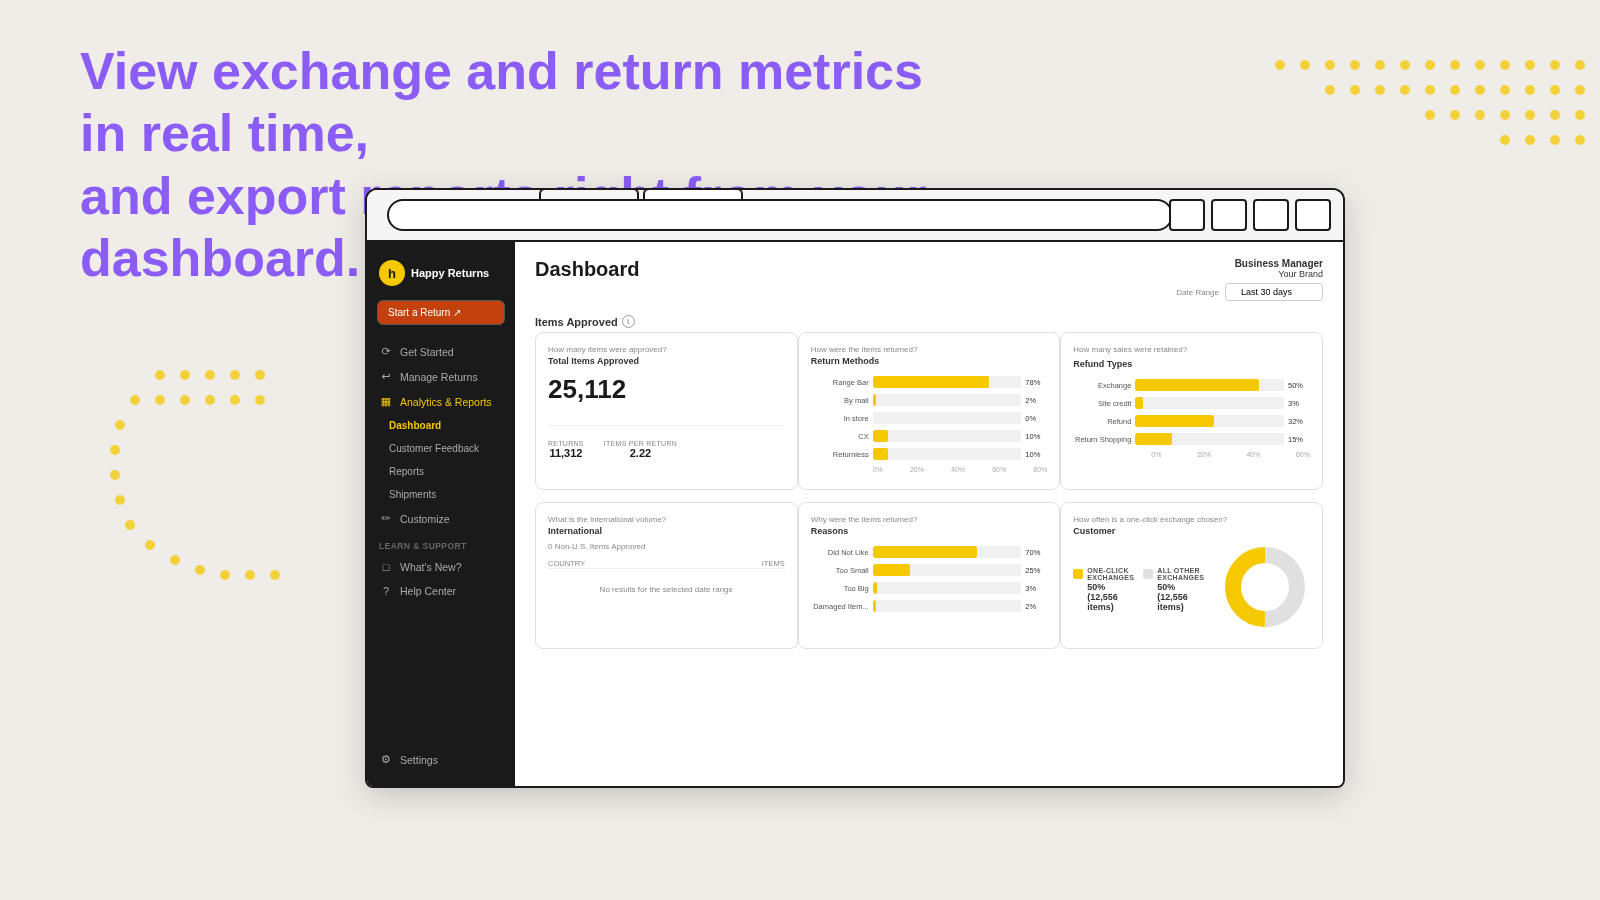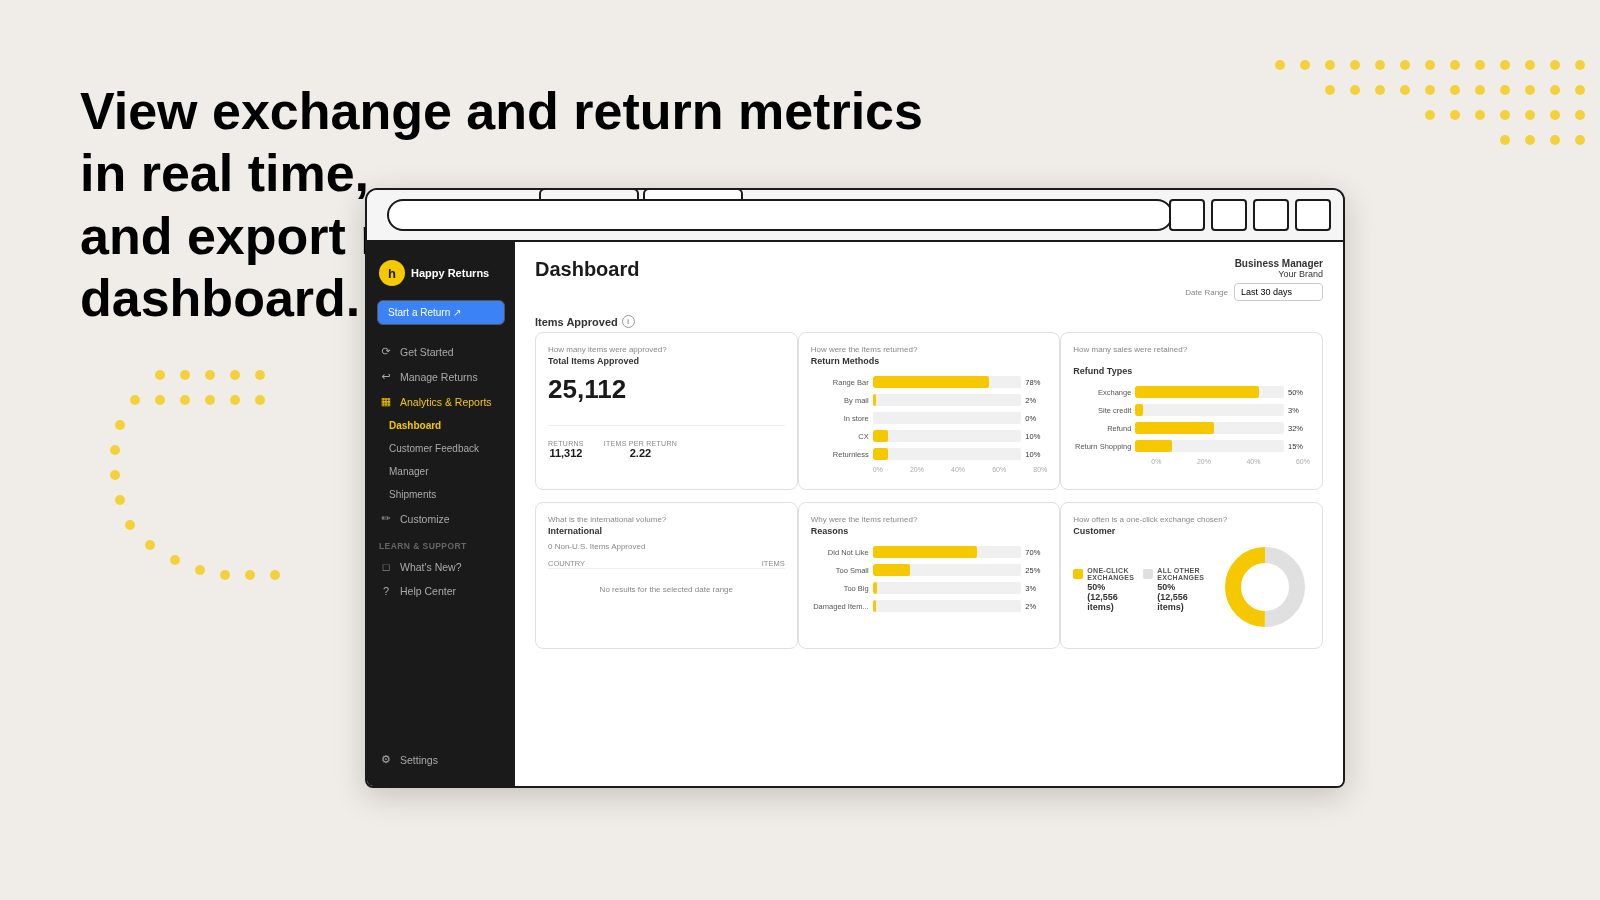--- a/index.html
+++ b/index.html
@@ -15,23 +15,22 @@
     
     .hero-text {
       position: absolute;
       top: 40px;
       left: 80px;
       max-width: 900px;
     }
     .hero-text h1 {
       font-size: 52px;
       font-weight: 700;
-      color: #000000;
+      color: #8b5cf6;
       line-height: 1.2;
-      margin-top: 40px;
     }
 
     
     .browser-window {
       position: absolute;
       top: 188px;
       left: 365px;
       width: 980px;
       height: 600px;
       background: #fff;
@@ -114,21 +113,21 @@
       color: #1a1a1a;
       flex-shrink: 0;
     }
     .logo-text {
       color: #fff;
       font-size: 11px;
       font-weight: 600;
     }
     .start-return-btn {
       margin: 0 10px 14px 10px;
-      background: #3b82f6;
+      background: #c2410c;
       border: 1.5px solid #555;
       border-radius: 6px;
       color: #fff;
       font-size: 10px;
       padding: 6px 10px;
       cursor: pointer;
       display: flex;
       align-items: center;
       gap: 4px;
     }
@@ -211,21 +210,21 @@
       margin-top: 4px;
       justify-content: flex-end;
     }
     .date-range-label {
       font-size: 8px;
       color: #888;
     }
     .date-range-select {
       border: 1px solid #ccc;
       border-radius: 4px;
-      padding: 3px 20px 3px 6px;
+      padding: 3px 20px 3px 15px;
       font-size: 9px;
       background: #fff;
       appearance: none;
       cursor: pointer;
     }
 
     .section-title {
       font-size: 11px;
       font-weight: 600;
       color: #333;
@@ -535,21 +534,21 @@
         <span class="sidebar-item-icon">▦</span>
         <span>Analytics &amp; Reports</span>
       </div>
       <div class="sidebar-item sub active-sub">
         <span>Dashboard</span>
       </div>
       <div class="sidebar-item sub">
         <span>Customer Feedback</span>
       </div>
       <div class="sidebar-item sub">
-        <span>Manager</span>
+        <span>Reports</span>
       </div>
       <div class="sidebar-item sub">
         <span>Shipments</span>
       </div>
       <div class="sidebar-item">
         <span class="sidebar-item-icon">✏</span>
         <span>Customize</span>
       </div>
 
       <div class="sidebar-section-label">Learn &amp; Support</div>
@@ -655,21 +654,21 @@
               <span>0%</span>
                 <span>20%</span>
                 <span>40%</span>
                 <span>60%</span>
                 <span>80%</span>
             </div>
           </div>
         </div>
 
         <div class="card">
-          <div style="font-size:8px;color:#888;margin-bottom:12px;">How many sales were retained?</div>
+          <div style="font-size:8px;color:#888;margin-bottom:5px;">How many sales were retained?</div>
           <div class="card-title">Refund Types</div>
           <div class="bar-chart">
             <div class="bar-row">
               <span class="bar-label">Exchange</span>
               <div class="bar-track">
                 <div class="bar-fill" style="width:83%;"></div>
               </div>
               <span class="bar-pct">50%</span>
             </div>
             <div class="bar-row">

